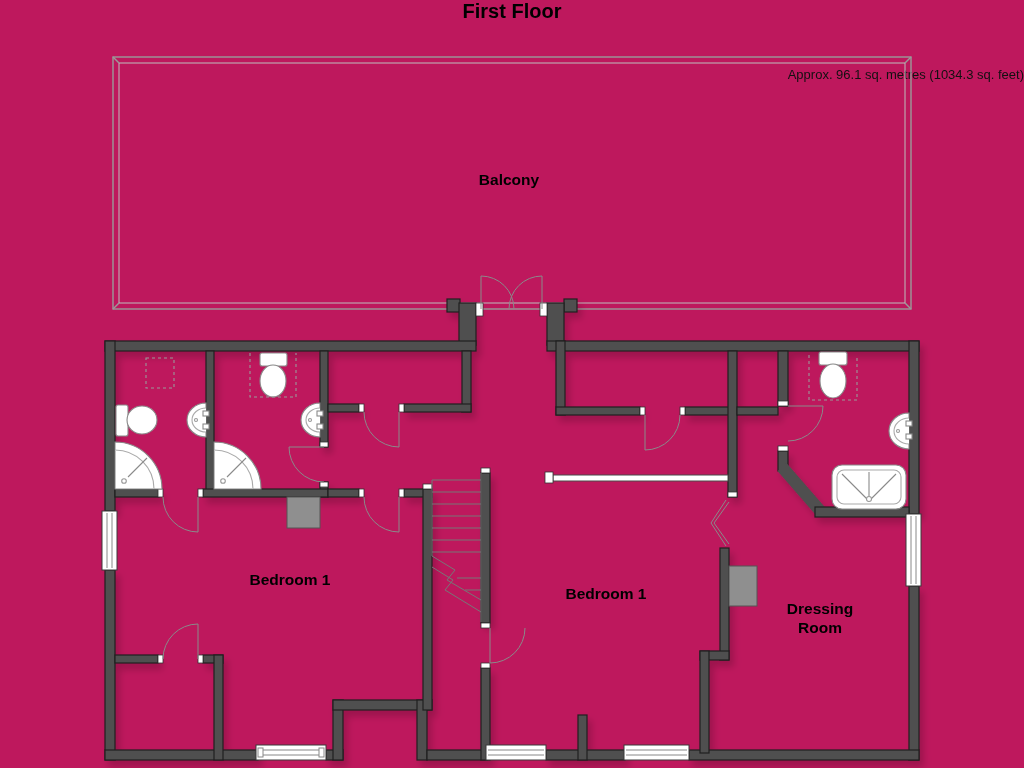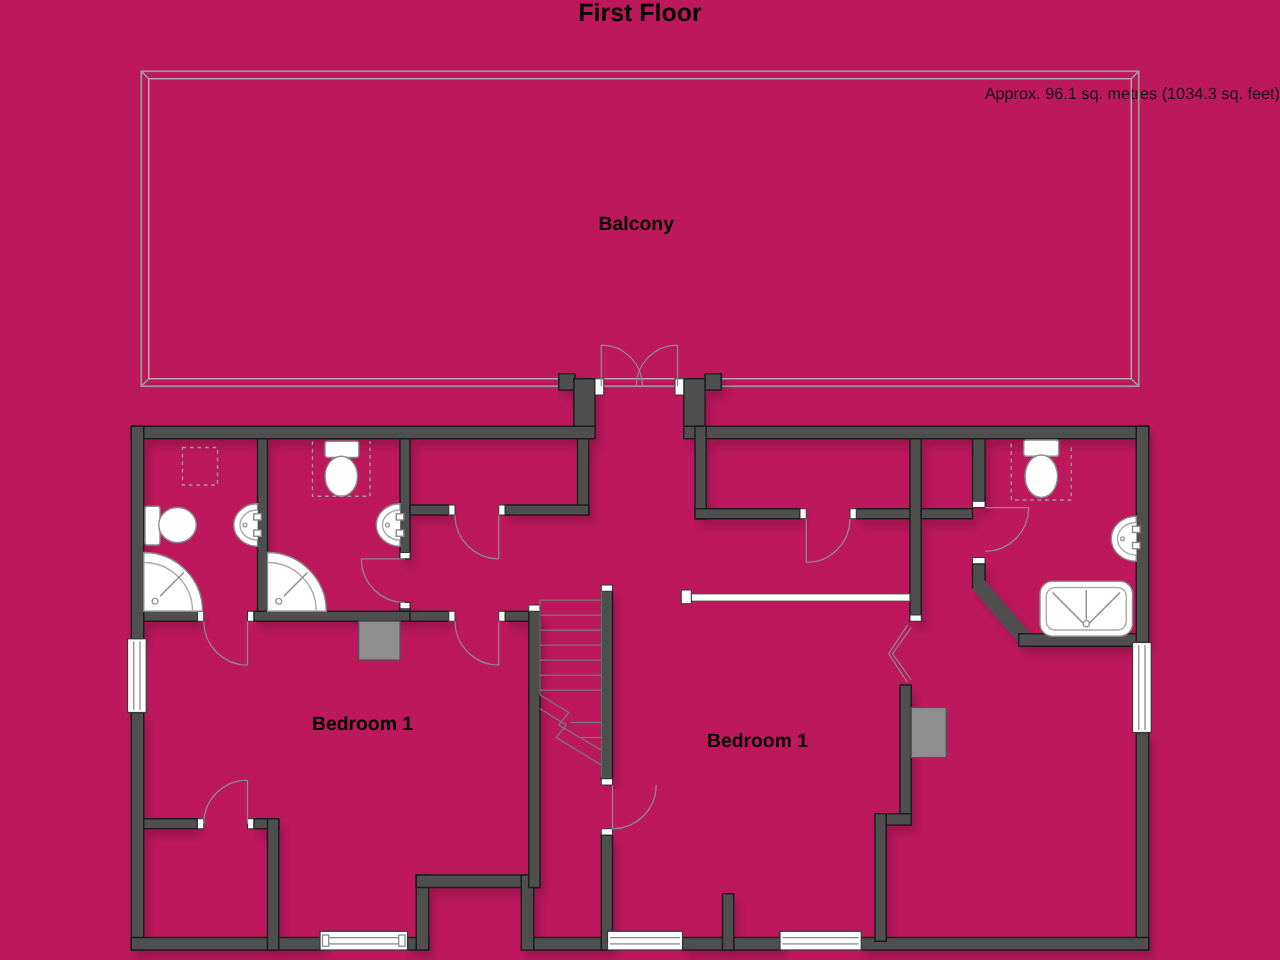--- a/index.html
+++ b/index.html
@@ -277,14 +277,15 @@
         <line x1="896" y1="474" x2="871" y2="499"></line>
         <line x1="869" y1="472" x2="869" y2="496"></line>
         <circle cx="869" cy="499" r="2.5" stroke="#999"></circle>
       </g>
     </g>
   </svg>
 
   <div class="label room-label" style="left:509px;top:180px;">Balcony</div>
   <div class="label room-label" style="left:290px;top:580px;">Bedroom 1</div>
   <div class="label room-label" style="left:606px;top:574px;margin-top:20px;">Bedroom 1</div>
+  <div class="label room-label wrap" style="left:820px;top:619px;">Dressing Room</div>
 
 </div>
 
 </body></html>

